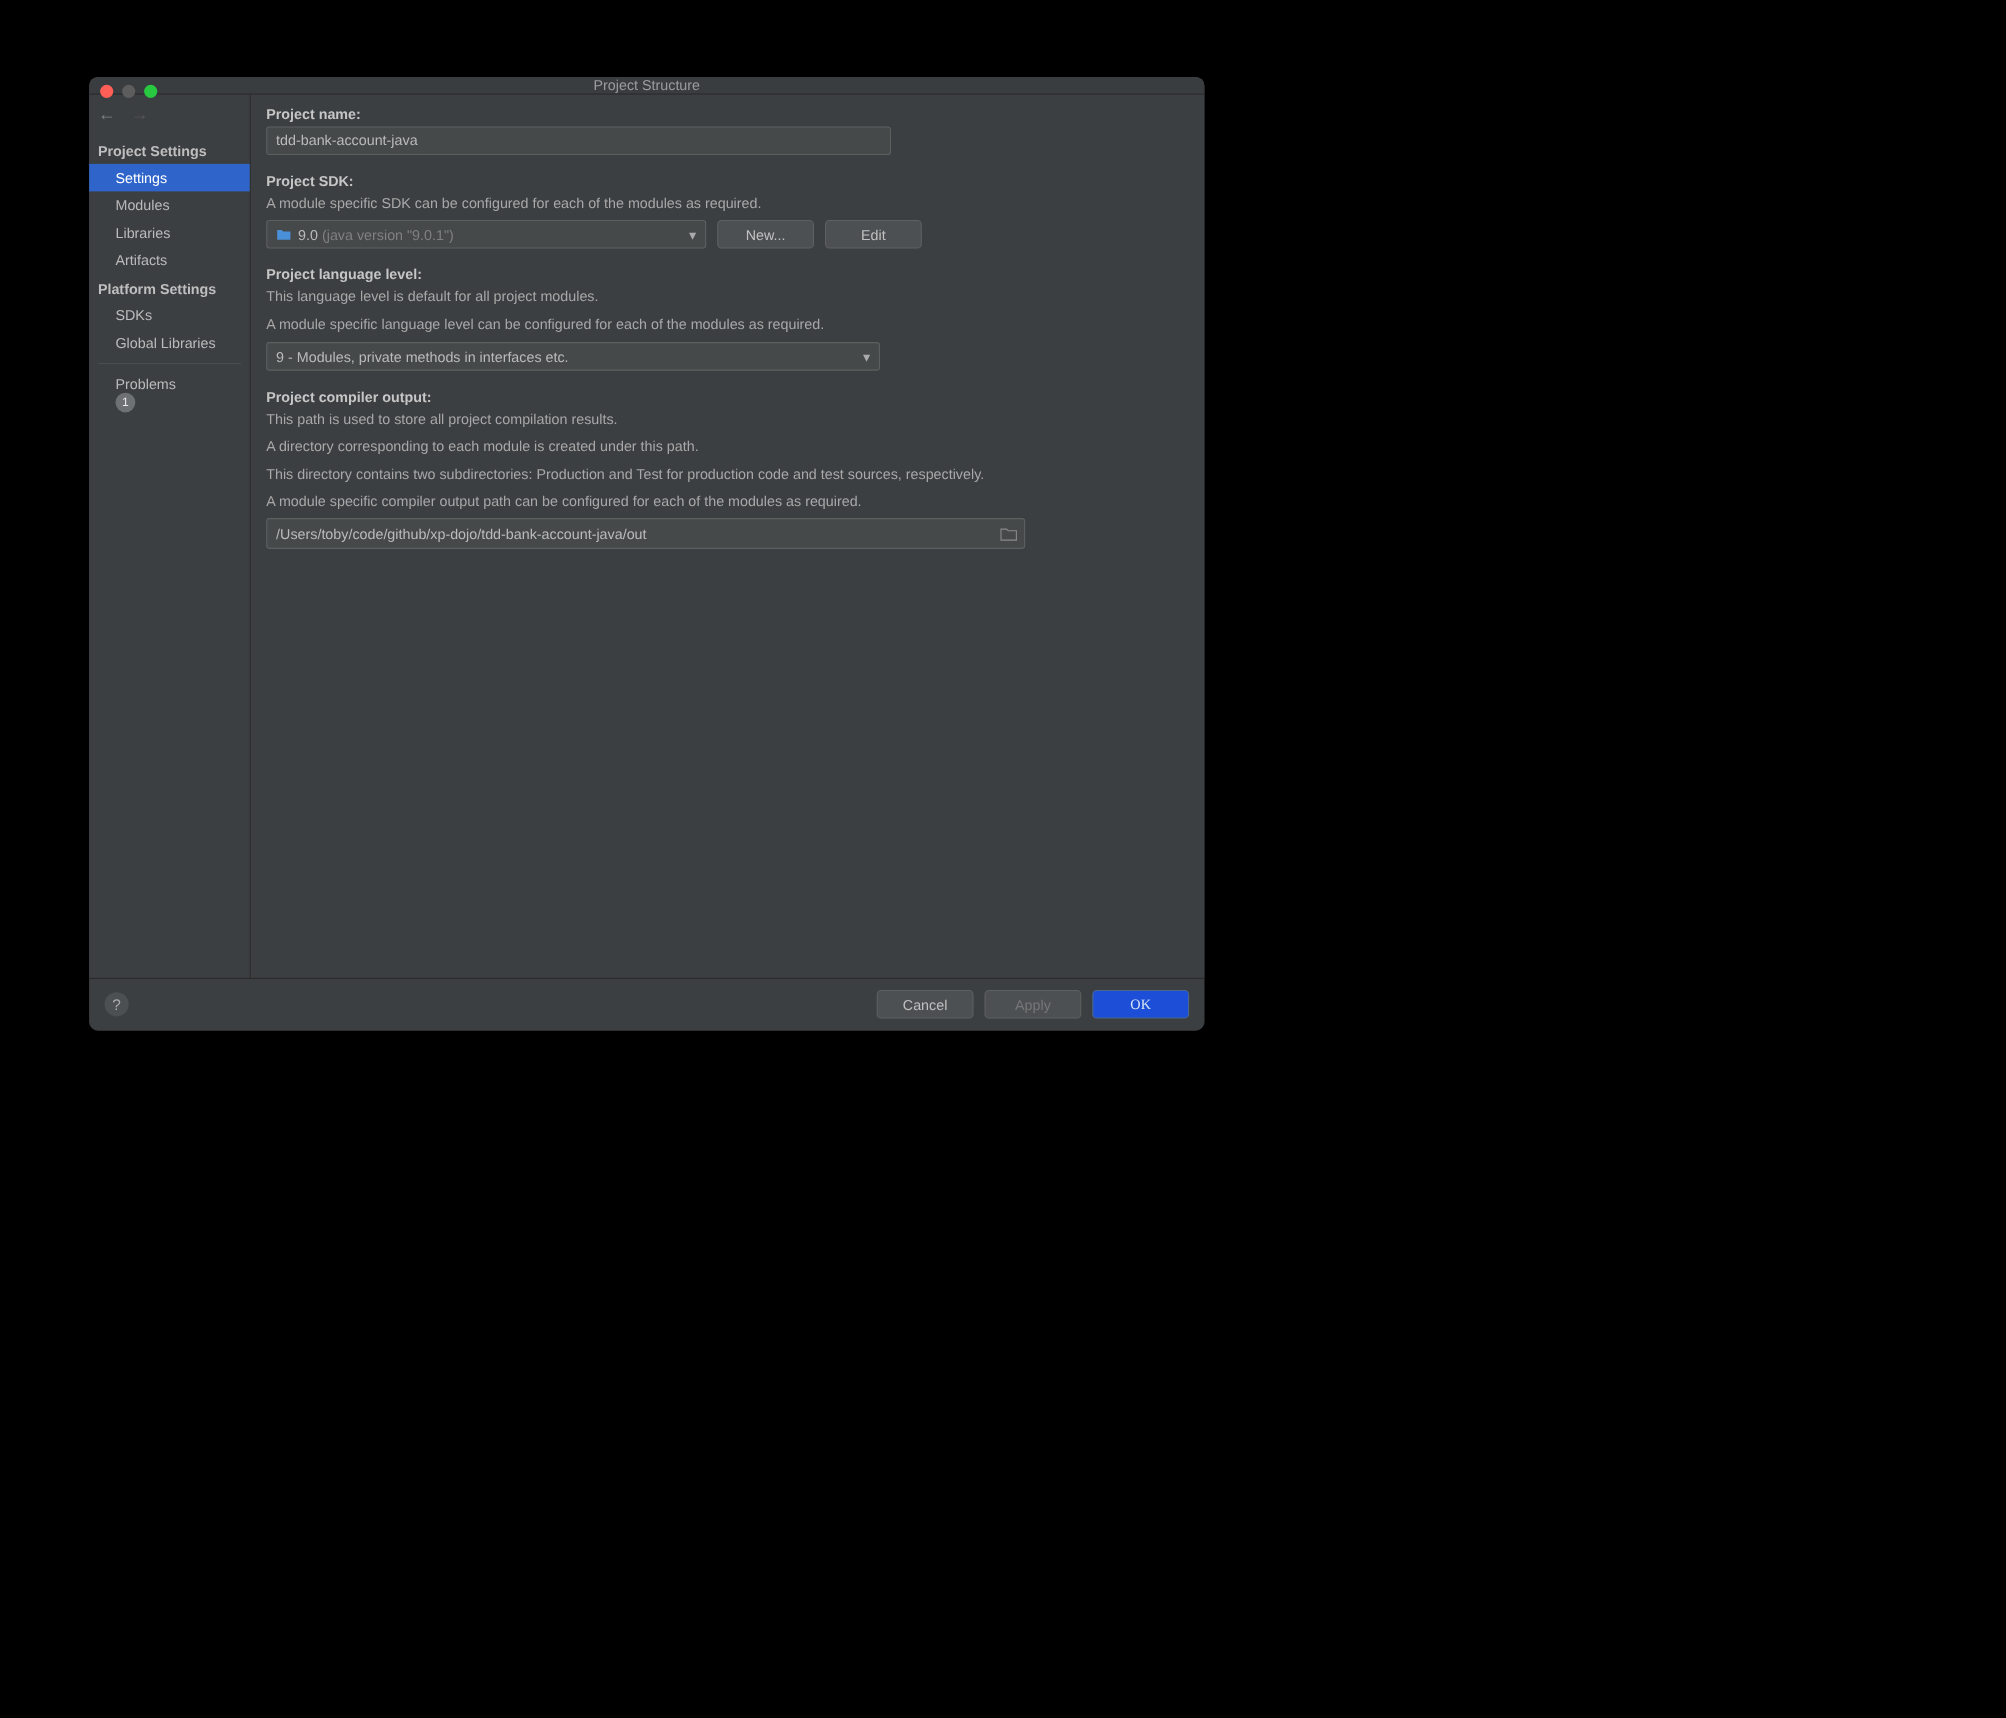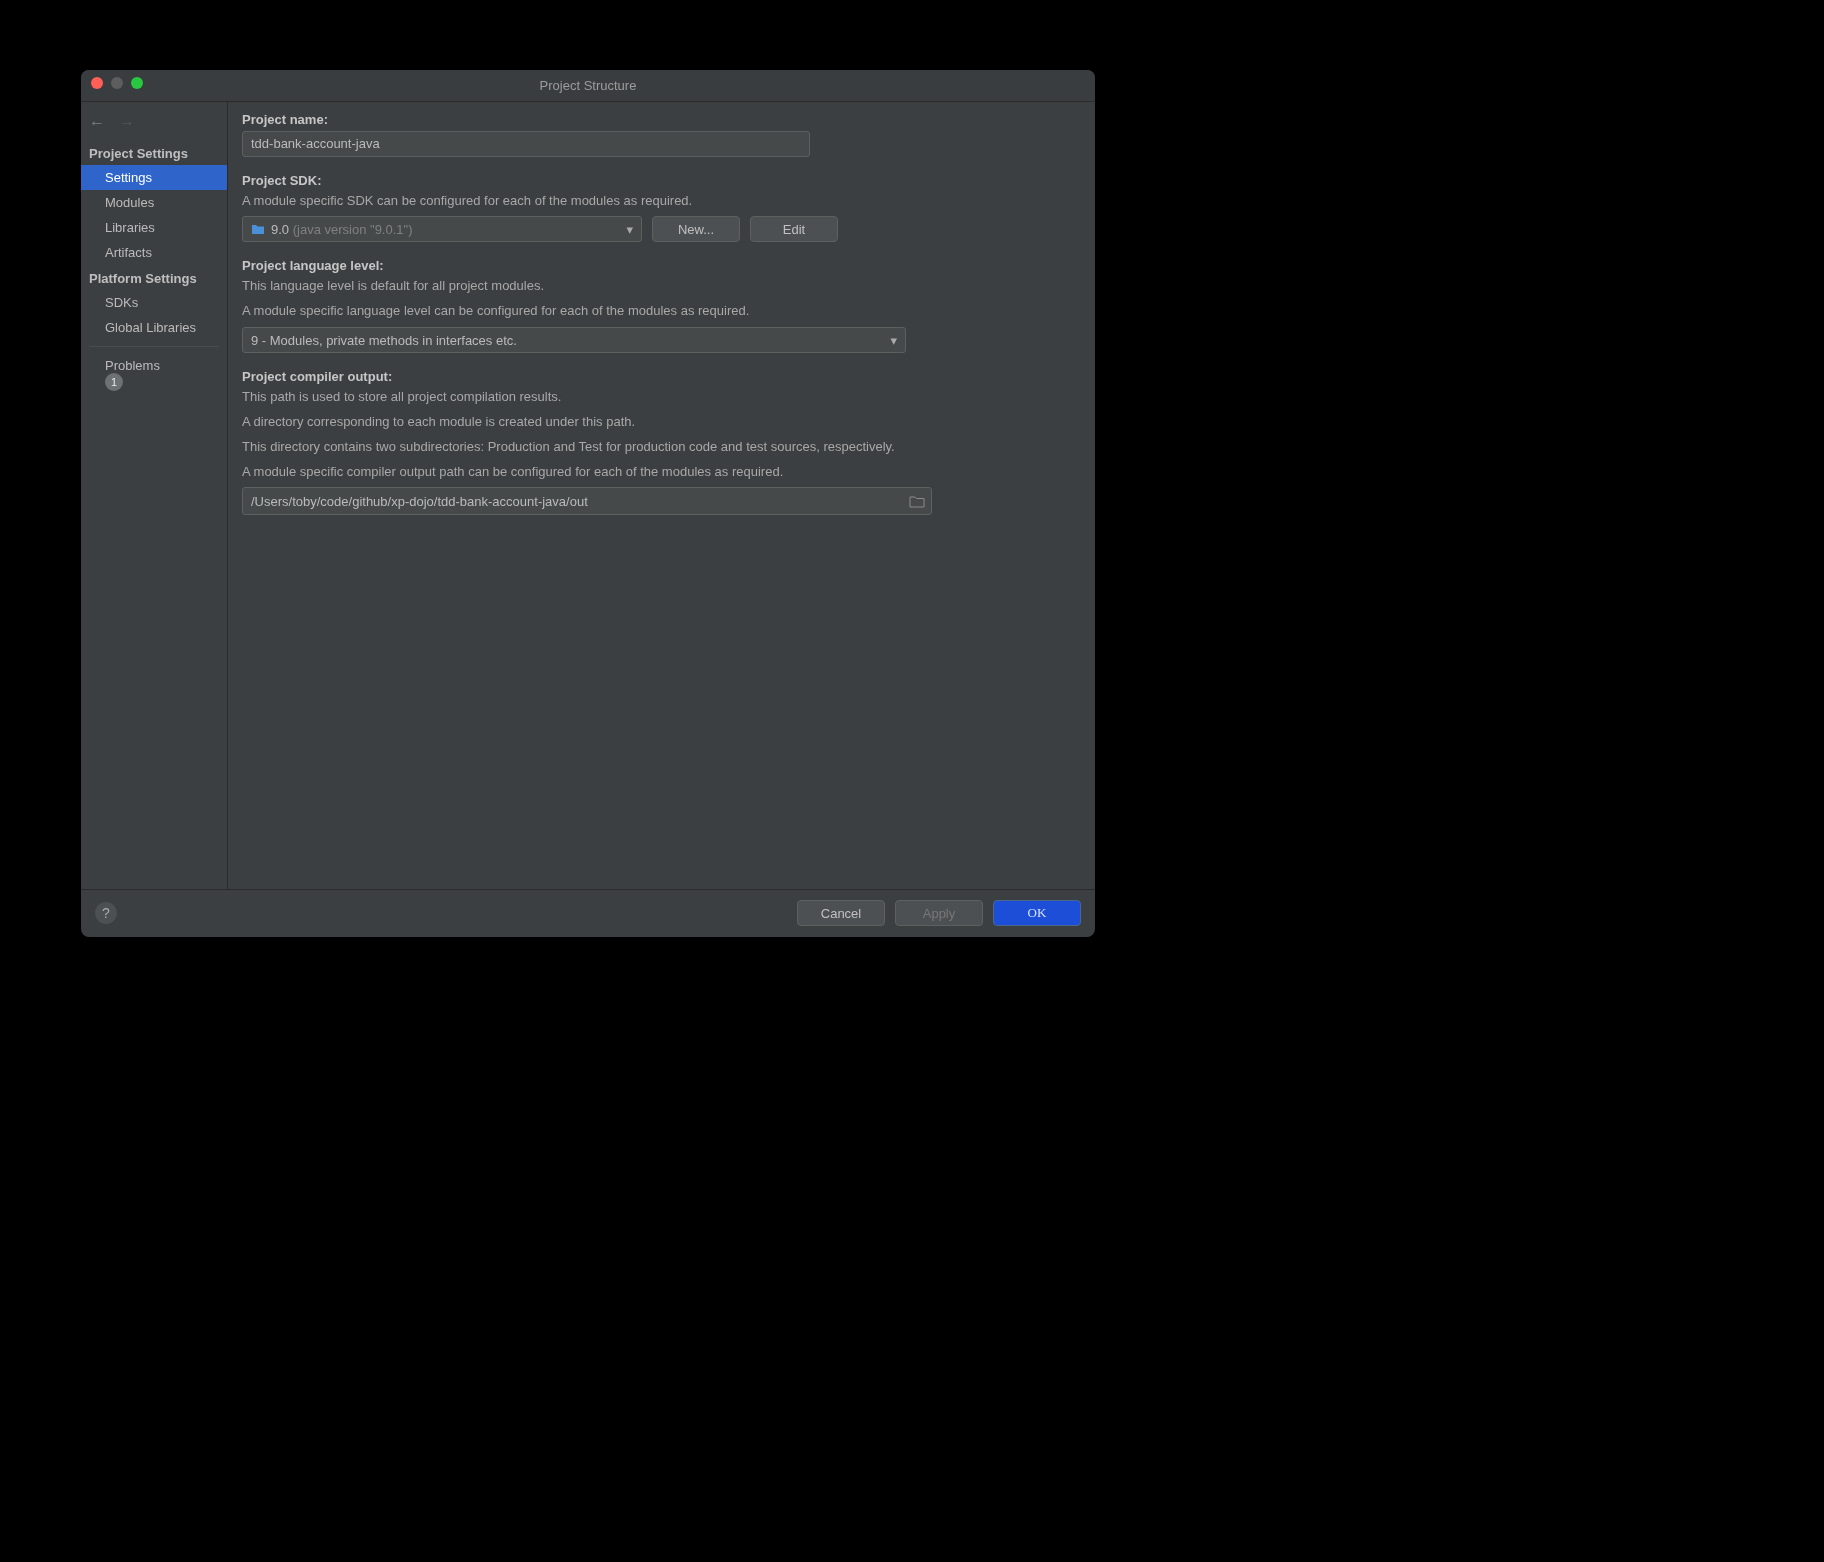--- a/index.html
+++ b/index.html
@@ -18,21 +18,21 @@
     width: 1014px;
     height: 867px;
     background: #3c3f41;
     border-radius: 8px;
     box-shadow: 0 10px 40px rgba(0,0,0,0.7);
     display: flex;
     flex-direction: column;
     overflow: hidden;
   }
   .titlebar {
-    height: 32px;
+    height: 16px;
     background: #3a3d3f;
     display: flex;
     align-items: center;
     justify-content: center;
     position: relative;
     border-bottom: 1px solid #2b2b2b;
   }
   .traffic-lights {
     position: absolute;
     left: 10px;
@@ -145,21 +145,21 @@
     align-items: center;
     padding: 0 8px;
     cursor: pointer;
     position: relative;
   }
   .combo .caret {
     margin-left: auto;
     color: #aaa;
   }
   .sdk-combo { width: 400px; }
-  .lang-combo { width: 664px; }
+  .lang-combo { width: 558px; }
   .btn {
     height: 26px;
     min-width: 88px;
     background: #4c5052;
     border: 1px solid #5e6060;
     color: #c0c0c0;
     border-radius: 4px;
     padding: 0 12px;
     cursor: pointer;
     font-size: 13px;

